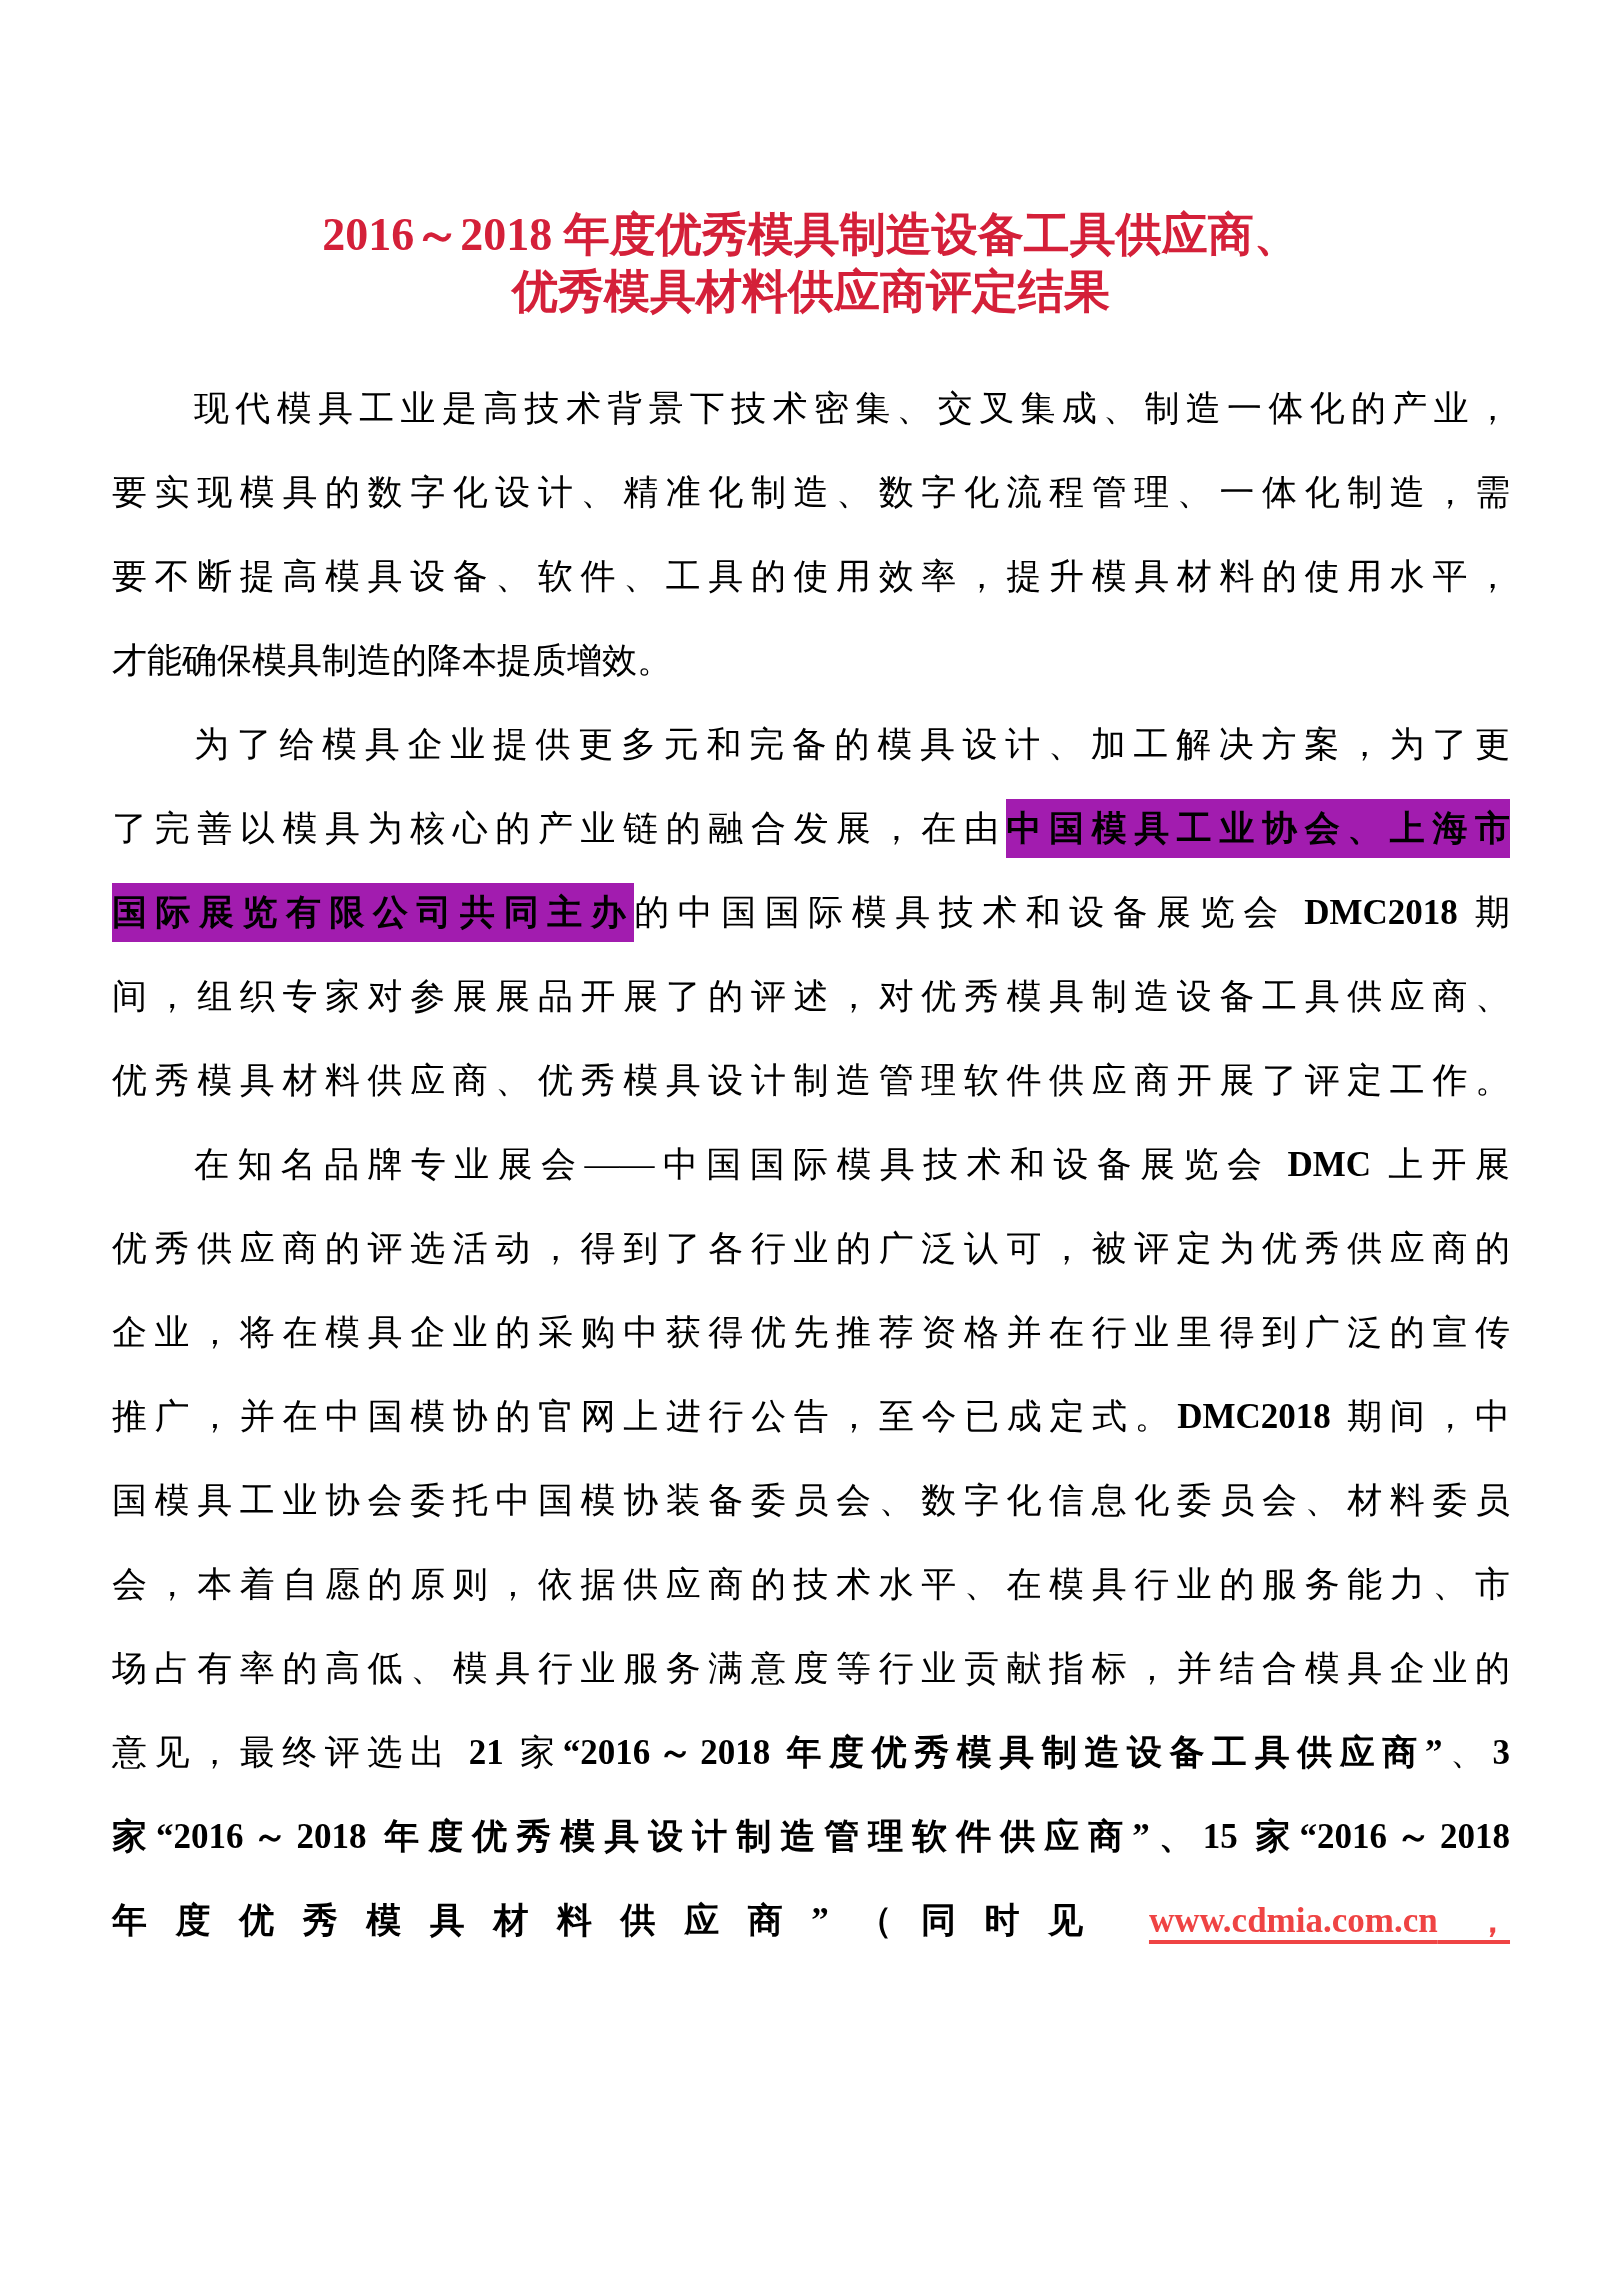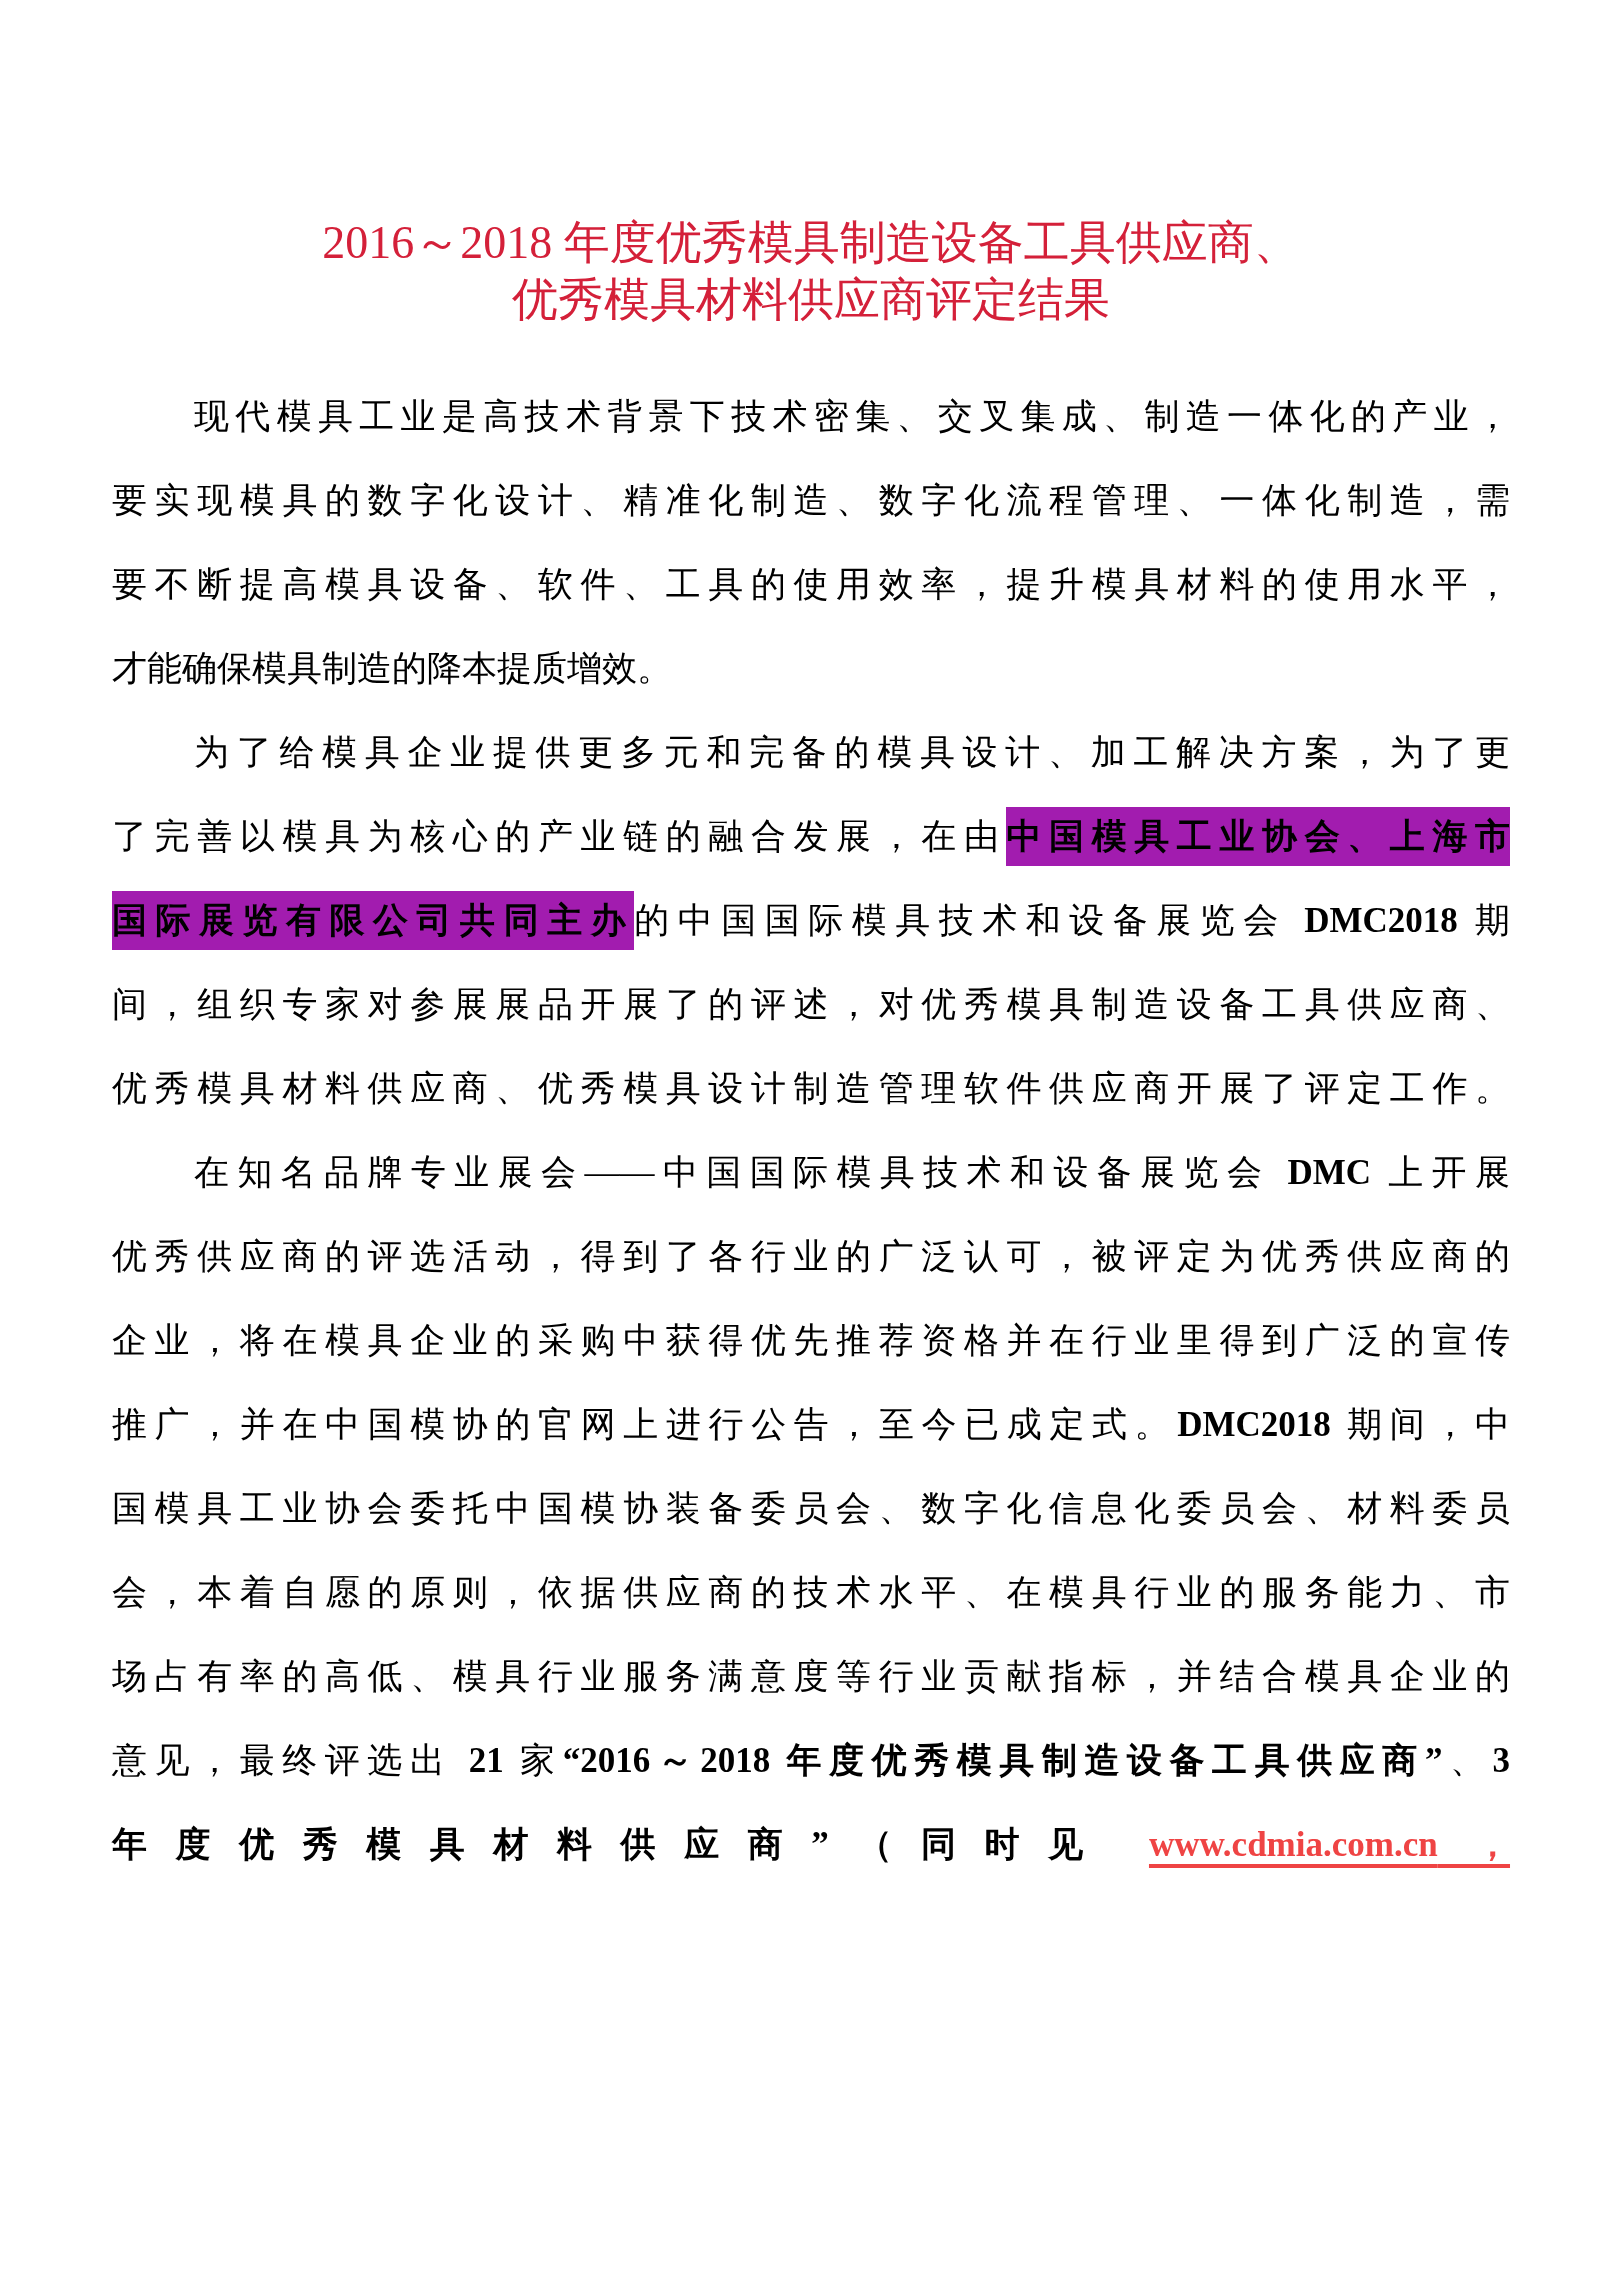--- a/index.html
+++ b/index.html
@@ -14,24 +14,24 @@
   }
   .content {
     position: absolute;
     left: 112px;
     top: 202px;
     width: 1398px;
   }
   .doc-title {
     text-align: center;
     color: #d42039;
-    font-weight: normal;
+    font-weight: bold;
     font-size: 46px;
     line-height: 57px;
-    margin: 12px;
+    margin: 4px;
   }
   .doc-body {
     margin-top: 47px;
     color: #000000;
     font-size: 35px;
   }
   .para { margin: 0; }
   .line {
     height: 84px;
     line-height: 84px;
@@ -81,18 +81,19 @@
         </div>
         <div class="para">
           <div class="line indent"><span>在知名品牌专业展会——中国国际模具技术和设备展览会 </span><span class="b">DMC</span><span> 上开展</span></div>
           <div class="line"><span>优秀供应商的评选活动，得到了各行业的广泛认可，被评定为优秀供应商的</span></div>
           <div class="line"><span>企业，将在模具企业的采购中获得优先推荐资格并在行业里得到广泛的宣传</span></div>
           <div class="line"><span>推广，并在中国模协的官网上进行公告，至今已成定式。</span><span class="b">DMC2018</span><span> 期间，中</span></div>
           <div class="line"><span>国模具工业协会委托中国模协装备委员会、数字化信息化委员会、材料委员</span></div>
           <div class="line"><span>会，本着自愿的原则，依据供应商的技术水平、在模具行业的服务能力、市</span></div>
           <div class="line"><span>场占有率的高低、模具行业服务满意度等行业贡献指标，并结合模具企业的</span></div>
           <div class="line"><span>意见，最终评选出 </span><span class="b">21</span><span> 家</span><span class="b">“2016～2018 年度优秀模具制造设备工具供应商”</span><span>、</span><span class="b">3</span></div>
+          <div class="line"><span class="b">家“2016～2018 年度优秀模具设计制造管理软件供应商”、15 家“2016～2018</span></div>
           <div class="line"><span class="b">年度优秀模具材料供应商”（同时见 </span><span class="lnk">www.cdmia.com.cn</span><span class="lnk"> ，</span></div>
         </div>
       </div>
   </div>
 </div>
 
 
 </body></html>

